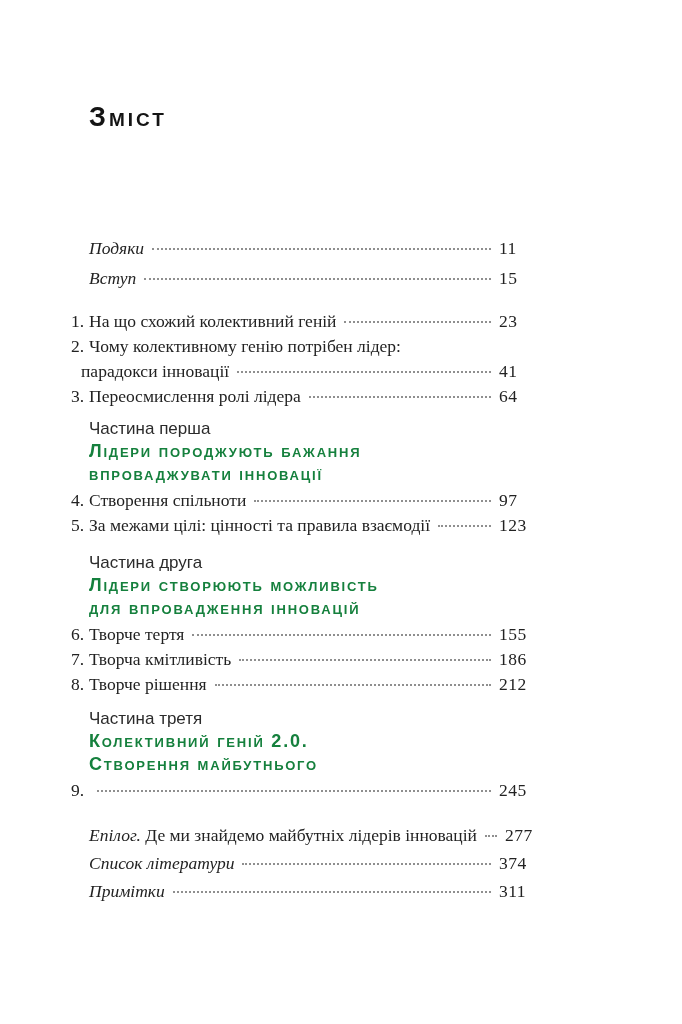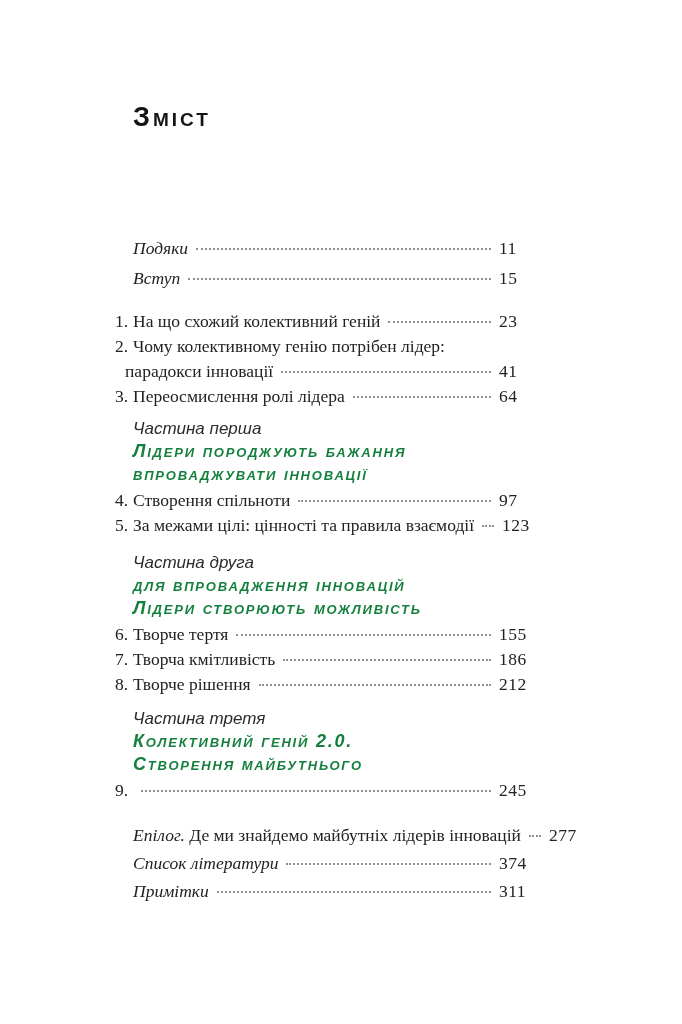--- a/index.html
+++ b/index.html
@@ -1,21 +1,21 @@
 <!DOCTYPE html>
 <html><head>
 <meta charset="utf-8">
 <style>
   html, body { margin: 0; padding: 0; background: #ffffff; }
   .page {
     position: relative;
     width: 652px; height: 1024px;
     box-sizing: border-box;
     background: #ffffff;
-    padding: 102px 119px 0 115px;
+    padding: 102px 119px 0 71px;
     font-family: "Liberation Serif", serif;
     color: #222222;
     overflow: hidden;
   }
   .doc-title {
     margin: 0 0 104px 18px;
     font-family: "Liberation Sans", sans-serif;
     font-weight: 700;
     font-variant: small-caps;
     font-size: 27px;
@@ -54,21 +54,21 @@
   .group { margin-top: 2px; }
   #chapters-1 { margin-top: 18px; }
   #part-1 { margin-top: 8px; }
   #chapters-2 { margin-top: 2px; }
   #part-2 { margin-top: 13px; }
   #chapters-3 { margin-top: 2px; }
   #part-3 { margin-top: 10px; }
   #chapters-4 { margin-top: 2px; }
   .bm { margin-top: 20px; }
   .bm .row { margin-bottom: 3px; }
-  .part { margin-left: 18px; font-family: "Liberation Sans", sans-serif; font-style: italic; }
+  .part { margin-left: 18px; font-family: "Liberation Sans", sans-serif; }
   .part-label {
     font-size: 17px;
     line-height: 23px;
     color: #2b2b2b;
   }
   .part-title {
     font-size: 18px;
     line-height: 23px;
     font-weight: 700;
     font-variant: small-caps;
@@ -136,22 +136,22 @@
     <div class="row">
       <span class="num">5.</span>
       <span class="t">За межами цілі: цінності та правила взаємодії</span>
       <span class="leader"></span>
       <span class="pagenum">123</span>
     </div>
   </div>
 
   <div class="part" id="part-2">
     <div class="part-label">Частина друга</div>
+    <div class="part-title">Лідери створюють можливість</div>
     <div class="part-title">для впровадження інновацій</div>
-    <div class="part-title">Лідери створюють можливість</div>
   </div>
 
   <div class="group" id="chapters-3">
     <div class="row">
       <span class="num">6.</span>
       <span class="t">Творче тертя</span>
       <span class="leader"></span>
       <span class="pagenum">155</span>
     </div>
     <div class="row">

